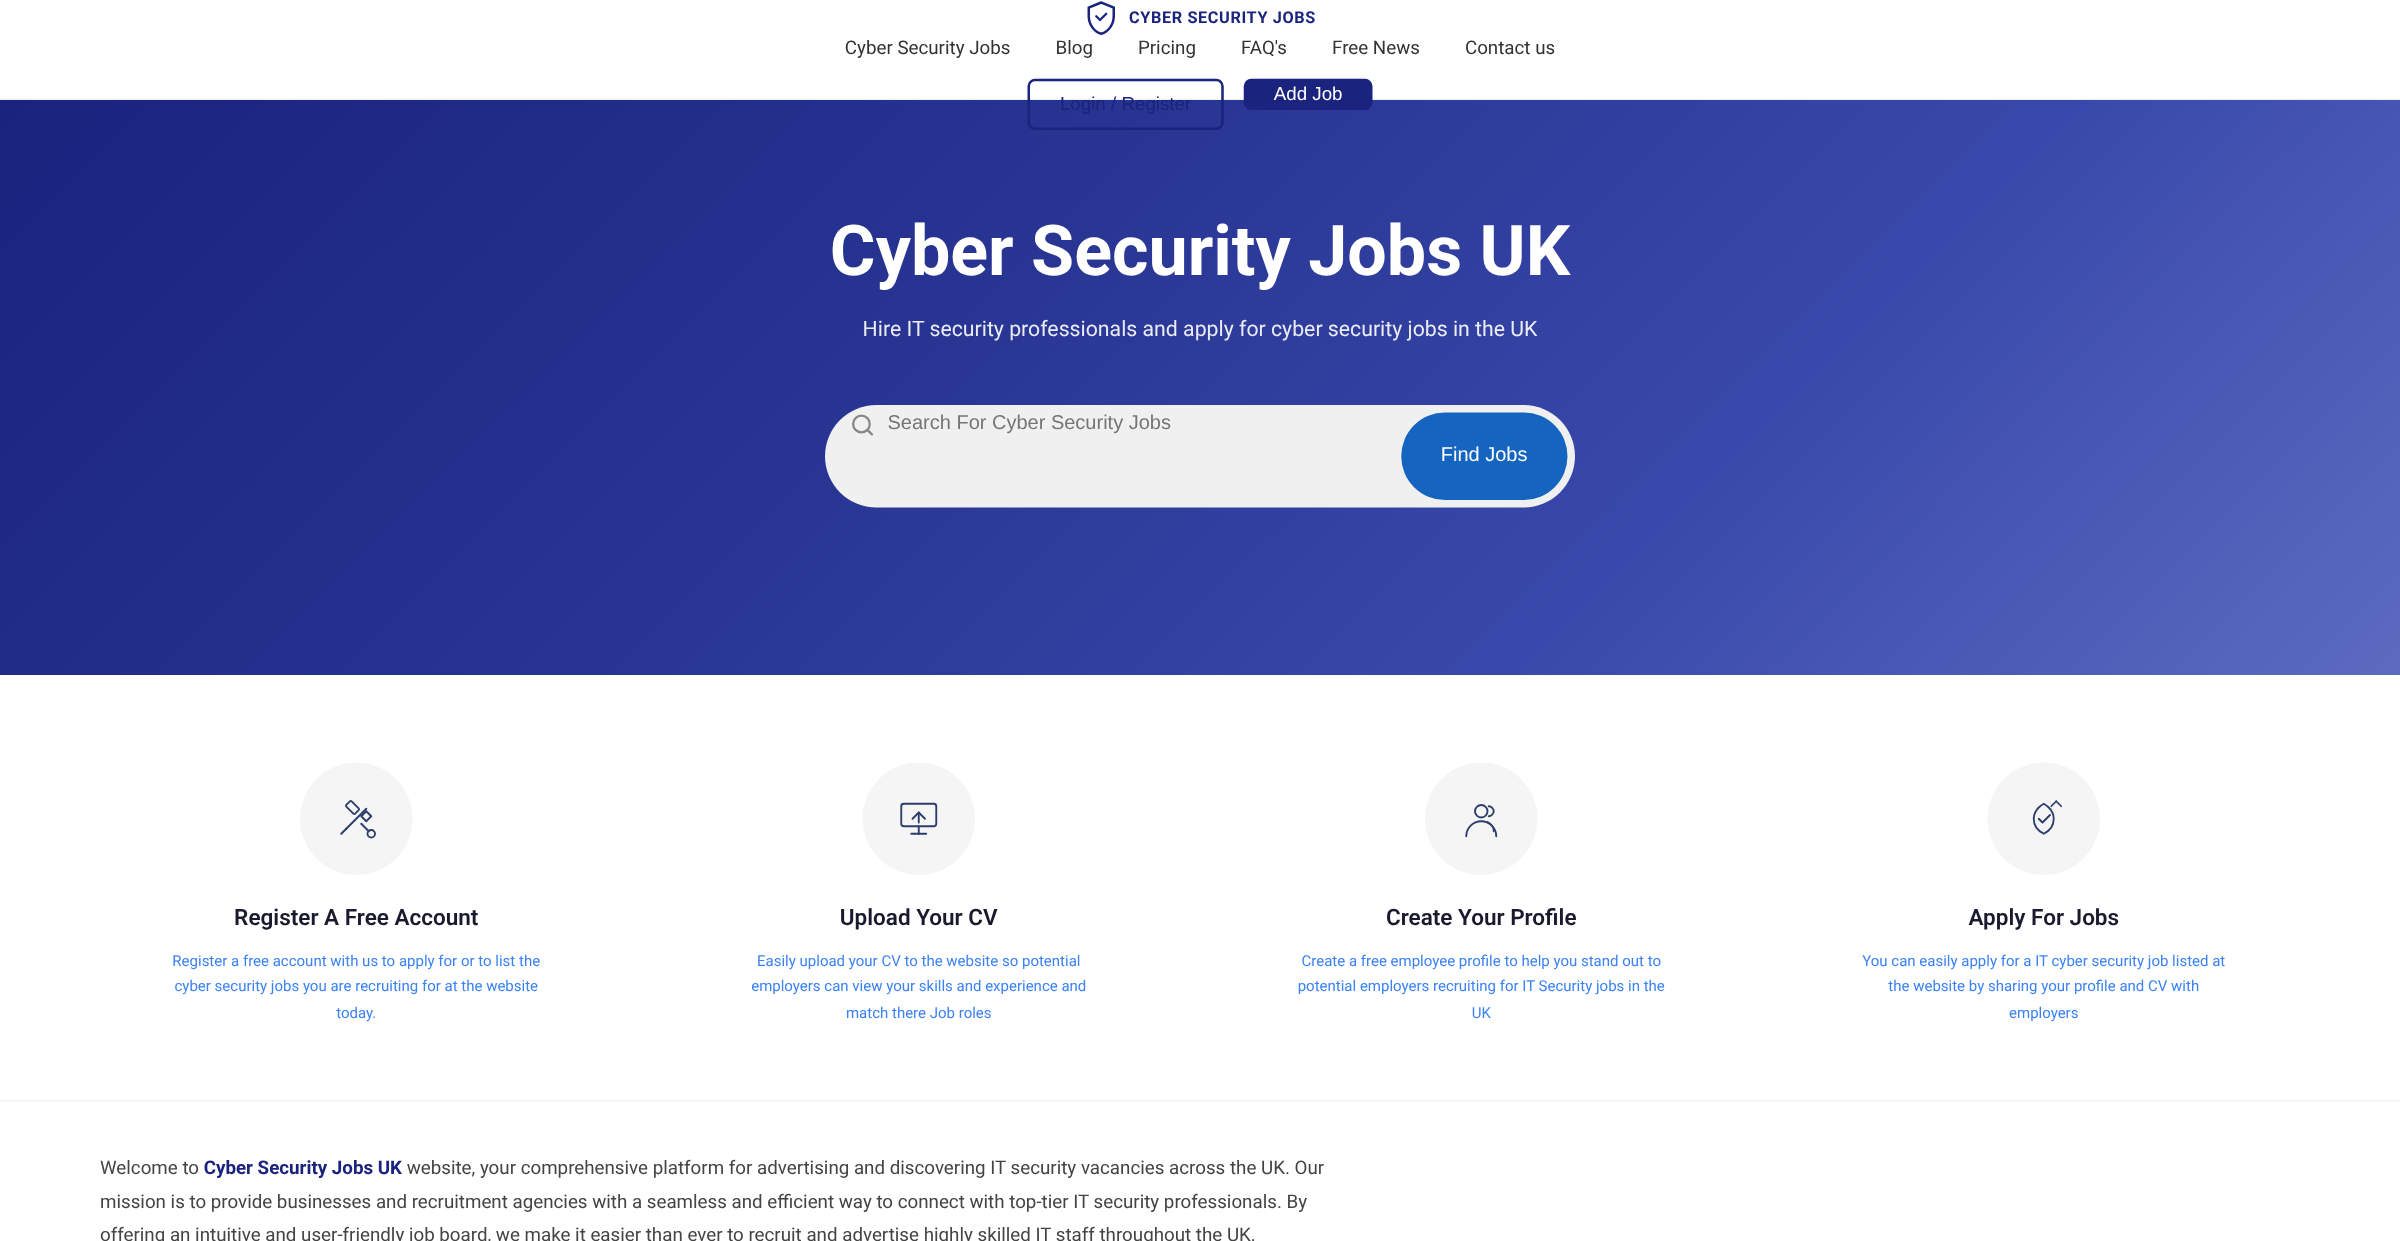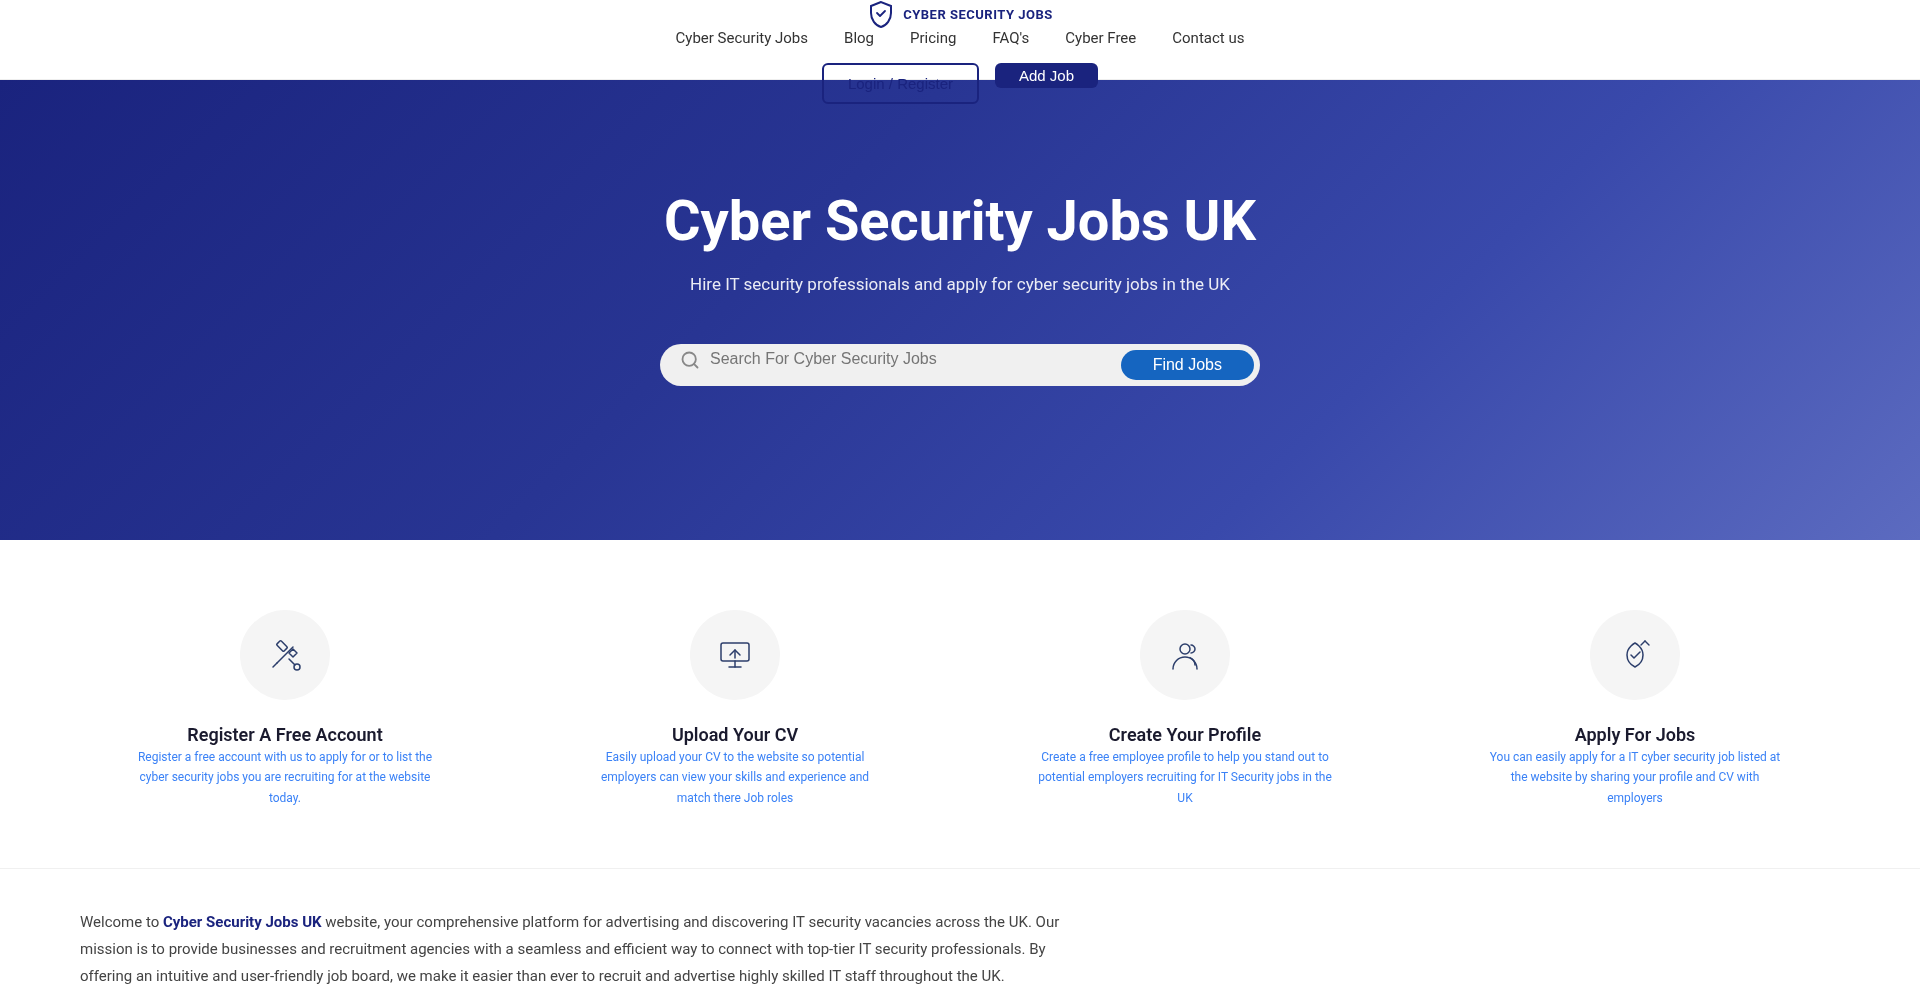--- a/index.html
+++ b/index.html
@@ -111,21 +111,21 @@
       border: none;
       background: transparent;
       font-size: 16px;
       color: #555;
       outline: none;
     }
     .btn-find-jobs {
       background: #1565c0;
       color: #fff;
       border: none;
-      padding: 6px 32px;
+      padding: 26px 32px;
       border-radius: 50px;
       font-size: 16px;
       cursor: pointer;
       white-space: nowrap;
     }
     .popular-searches {
       font-size: 14px;
       color: rgba(255,255,255,0.85);
     }
     .popular-searches span {
@@ -164,21 +164,21 @@
       width: 40px;
       height: 40px;
       stroke: #2c3e6b;
       fill: none;
       stroke-width: 1.5;
     }
     .feature-title {
       font-size: 18px;
       font-weight: 600;
       color: #1a1a2e;
-      margin-bottom: 2px;
+      margin-bottom: 14px;
     }
     .feature-desc {
       font-size: 12px;
       color: #3b82f6;
       line-height: 1.7;
     }
 
     
     .welcome-section {
       padding: 40px 80px 60px;
@@ -205,21 +205,21 @@
       <path d="M10 13l3 3 5-5" stroke="#1a237e" stroke-width="1.8" stroke-linecap="round" stroke-linejoin="round"></path>
     </svg>
     <span class="brand-text">CYBER SECURITY JOBS</span>
   </a>
 
   <ul class="nav-links">
     <li><a href="#">Cyber Security Jobs</a></li>
     <li><a href="#">Blog</a></li>
     <li><a href="#">Pricing</a></li>
     <li><a href="#">FAQ's</a></li>
-    <li><a href="#">Cyber Free</a></li>
+    <li><a href="#">Free News</a></li>
     <li><a href="#">Contact us</a></li>
   </ul>
 
   <div class="navbar-actions">
     <button class="btn-login">Login / Register</button>
     <button class="btn-add-job">Add Job</button>
   </div>
 </nav>
 
 <section class="hero">

